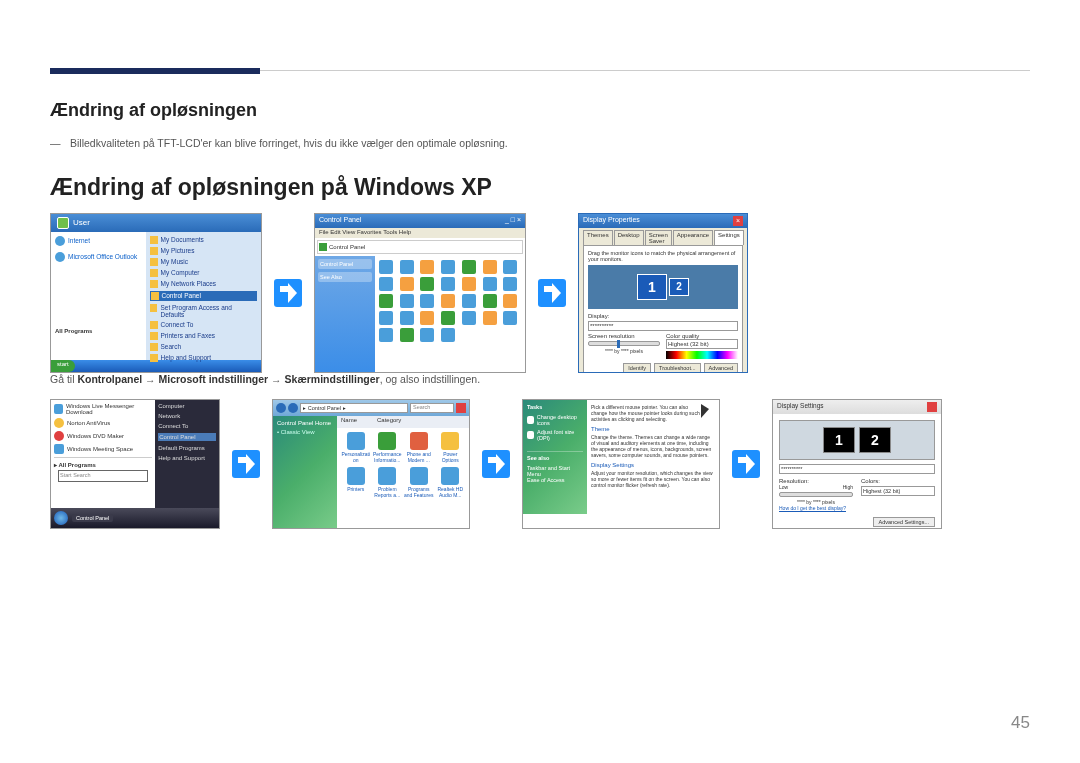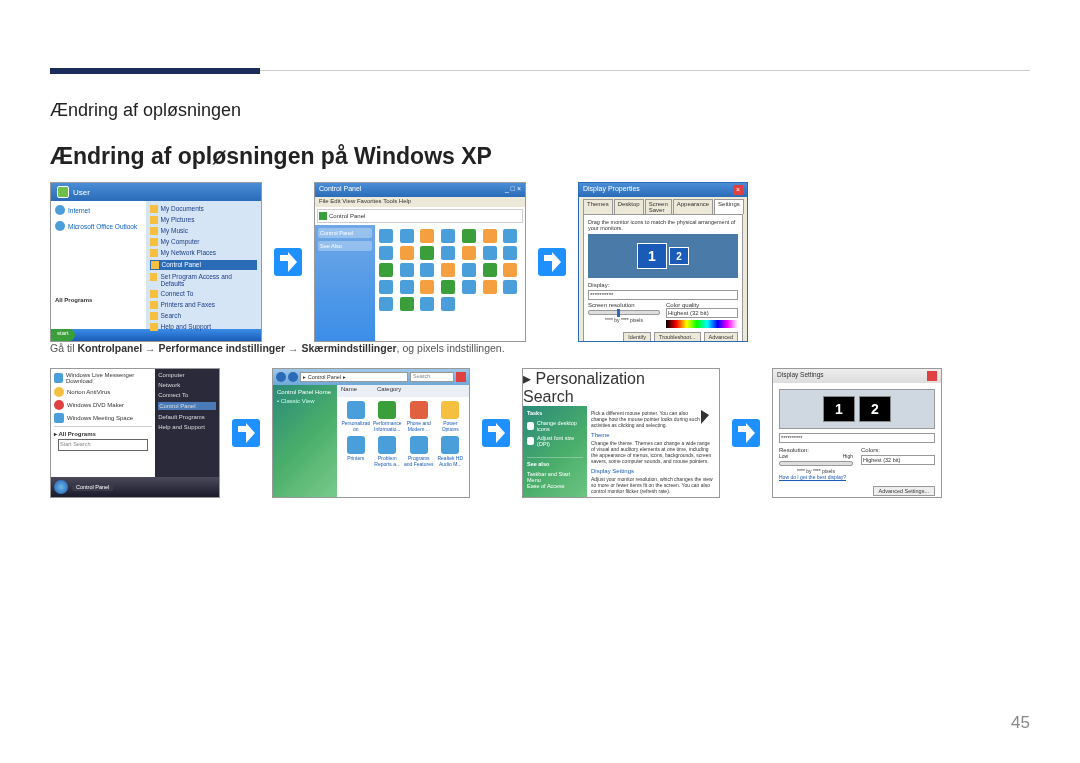--- a/index.html
+++ b/index.html
@@ -28,21 +28,21 @@
     background: #ccc;
   }
   .content {
     position: absolute;
     top: 100px;
     left: 50px;
     right: 50px;
   }
   h1 {
     font-size: 18px;
-    font-weight: normal;
+    font-weight: bold;
     color: #222;
     margin-bottom: 14px;
   }
   .bullet {
     font-size: 10.5px;
     color: #555;
     line-height: 1.6;
     margin-bottom: 4px;
     position: relative;
     padding-left: 20px;
@@ -244,20 +244,21 @@
 </style>
 </head>
 <body>
 
 <div class="header-bar"></div>
 <div class="header-line"></div>
 
 <div class="content">
 
   <h1>Ændring af opløsningen</h1>
+  <div class="bullet">Billedkvaliteten på TFT-LCD'er kan blive forringet, hvis du ikke vælger den optimale opløsning.</div>
 
   <h2>Ændring af opløsningen på Windows XP</h2>
 
   <div class="row">
 
     <div class="shot xp-start">
       <div class="userbar">
         <div class="av"></div>
         <span>User</span>
       </div>
@@ -418,21 +419,21 @@
           <div class="btn">Identify</div>
           <div class="btn">Troubleshoot...</div>
           <div class="btn">Advanced</div>
         </div>
       </div>
 
     </div>
   </div>
 
   <div class="path">
-    <span>Gå til </span><b>Kontrolpanel</b><span> → </span><b>Performance indstillinger</b><span> → </span><b>Skærmindstillinger</b><span>, og pixels indstillingen.</span>
+    <span>Gå til </span><b>Kontrolpanel</b><span> → </span><b>Microsoft indstillinger</b><span> → </span><b>Skærmindstillinger</b><span>, og also indstillingen.</span>
   </div>
 
   <div class="row">
 
     <div class="shot v-start">
       <div class="white">
         <div class="it">
             <div class="ico"></div>
             <span>Windows Live Messenger Download</span>
           </div>
@@ -519,27 +520,20 @@
                 <span>Realtek HD Audio M...</span>
               </div>
           </div>
         </div>
       </div>
     </div>
 
     <div class="arrow"></div>
 
     <div class="shot v-pers">
-      <div class="chrome">
-        <div class="nav"></div>
-        <div class="nav"></div>
-        <div class="addr">▸ <span>Personalization</span></div>
-        <div class="sr">Search</div>
-        <div class="x"></div>
-      </div>
       <div class="body">
         <div class="side">
           <div class="t">Tasks</div>
           <div class="it">
               <div class="ico"></div>
               <span>Change desktop icons</span>
             </div>
           <div class="it">
               <div class="ico"></div>
               <span>Adjust font size (DPI)</span>

